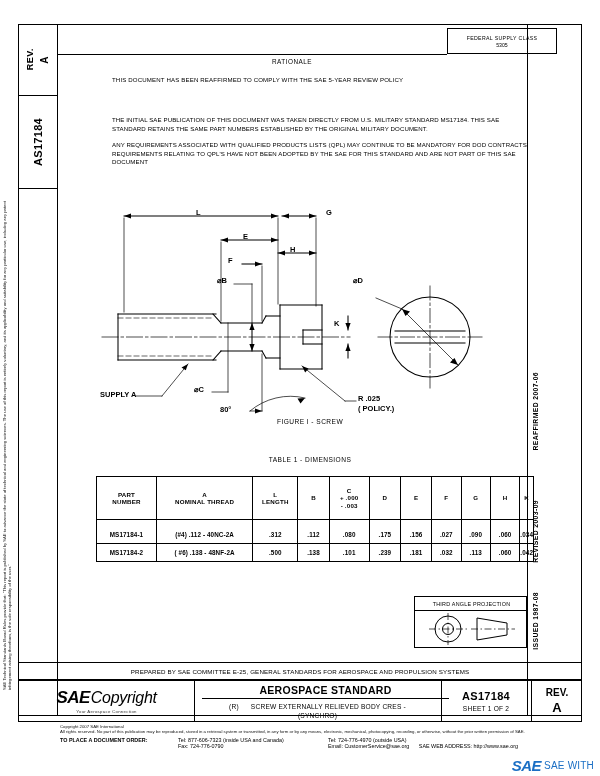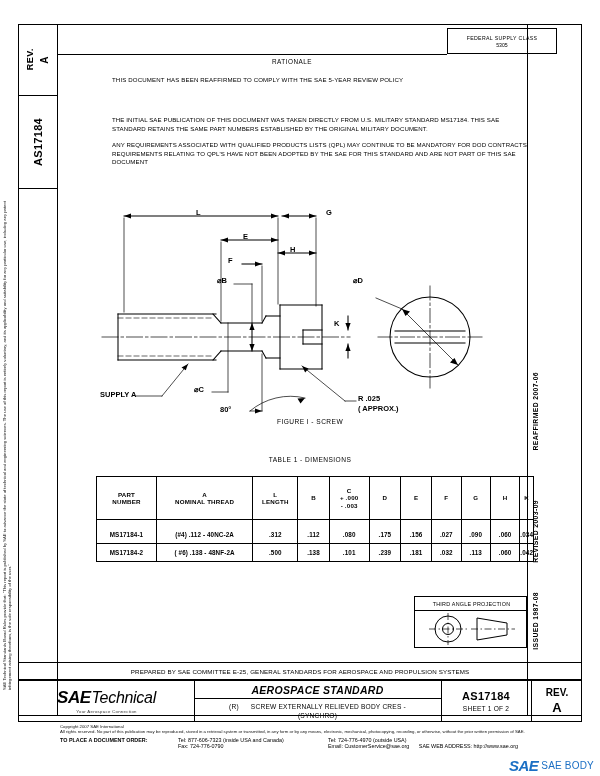--- a/index.html
+++ b/index.html
@@ -75,22 +75,22 @@
   #prepared-row{left:18px;top:662px;width:564px;height:18px;border-top:1.1px solid #000;border-bottom:1.6px solid #000;}
   #prepared-row .t{font-size:6.2px;letter-spacing:.15px;}
 
   
   #title-block{left:18px;top:680px;width:564px;height:42px;border:1.6px solid #000;}
   #tb-logo{position:absolute;left:0;top:0;width:175px;height:100%;border-right:1.1px solid #000;}
   #tb-mid{position:absolute;left:175px;top:0;width:247px;height:100%;border-right:1.1px solid #000;}
   #tb-num{position:absolute;left:422px;top:0;width:90px;height:100%;border-right:1.1px solid #000;}
   #tb-rev{position:absolute;left:512px;top:0;width:52px;height:100%;}
 
-  #tb-mid .as-title{position:absolute;left:0;top:0;width:100%;height:17px;
-      border-bottom:1.1px solid #000;font-size:10.5px;font-weight:bold;letter-spacing:.3px;font-style:italic;}
+  #tb-mid .as-title{position:absolute;left:8px;top:0;width:100%;height:17px;
+      border-bottom:1.1px solid #000;font-size:10.5px;font-weight:bold;letter-spacing:.3px;}
   #tb-mid .as-sub{position:absolute;left:0;top:17px;width:100%;height:25px;
       display:flex;flex-direction:column;align-items:center;justify-content:center;}
   #tb-mid .l1{font-size:6.6px;letter-spacing:.2px;}
   #tb-mid .l1 .rmark{margin-right:10px;}
   #tb-mid .l2{font-size:6.6px;letter-spacing:.2px;margin-top:2px;}
 
   #tb-num .n{font-size:11px;font-weight:bold;letter-spacing:.3px;}
   #tb-num .s{font-size:6.6px;margin-top:3px;letter-spacing:.2px;}
   #tb-rev .r1{font-size:10px;font-weight:bold;}
   #tb-rev .r2{font-size:13px;font-weight:bold;margin-top:2px;}
@@ -274,21 +274,21 @@
     <div style="position:absolute;left:143px;top:26px;font-size:7.5px;font-weight:bold;">E</div>
     <div style="position:absolute;left:190px;top:39px;font-size:7.5px;font-weight:bold;">H</div>
     <div style="position:absolute;left:128px;top:50px;font-size:7.5px;font-weight:bold;">F</div>
     <div style="position:absolute;left:117px;top:70px;font-size:7.5px;font-weight:bold;">⌀B</div>
     <div style="position:absolute;left:94px;top:179px;font-size:7.5px;font-weight:bold;">⌀C</div>
     <div style="position:absolute;left:234px;top:113px;font-size:7.5px;font-weight:bold;">K</div>
     <div style="position:absolute;left:253px;top:70px;font-size:7.5px;font-weight:bold;">⌀D</div>
     <div style="position:absolute;left:0px;top:184px;font-size:7.5px;font-weight:bold;">SUPPLY A</div>
     <div style="position:absolute;left:120px;top:199px;font-size:7.5px;font-weight:bold;">80°</div>
     <div style="position:absolute;left:258px;top:188px;font-size:7.5px;font-weight:bold;text-align:right;">R .025</div>
-    <div style="position:absolute;left:258px;top:198px;font-size:7.5px;font-weight:bold;">( APPROX.)</div>
+    <div style="position:absolute;left:258px;top:198px;font-size:7.5px;font-weight:bold;">( POLICY.)</div>
   </div>
 
   <div class="bx" id="figure-caption">FIGURE I - SCREW</div>
   <div class="bx" id="table-caption">TABLE 1 - DIMENSIONS</div>
 
   <table id="dim-table">
     <thead>
       <tr>
         <th style="width:62px;">
           <div style="white-space:pre-line;">PART
@@ -377,21 +377,21 @@
   <div class="bx ctr" id="prepared-row">
     <span class="t">PREPARED BY SAE COMMITTEE E-25, GENERAL STANDARDS FOR AEROSPACE AND PROPULSION SYSTEMS</span>
   </div>
 
   <div class="bx" id="title-block">
 
     <div id="tb-logo">
       <div class="sae-logo">
         <div class="row1">
           <span class="sae">SAE</span>
-          <span class="aero">Technical</span>
+          <span class="aero">Copyright</span>
         </div>
         <div class="tag">Your Aerospace Connection</div>
       </div>
     </div>
 
     <div id="tb-mid">
       <div class="as-title ctr">AEROSPACE STANDARD</div>
       <div class="as-sub">
         <div class="l1">
           <span class="rmark">(R)</span>
@@ -426,16 +426,16 @@
       <span class="c3">
         <span>Email:  CustomerService@sae.org</span>
         <span style="margin-left:8px;">SAE WEB ADDRESS:</span>
         <span>http://www.sae.org</span>
       </span>
     </div>
   </div>
 
   <div class="bx" id="watermark">
     <span class="wm-sae">SAE</span>
-    <span class="wm-txt">SAE BODY</span>
+    <span class="wm-txt">SAE WITH</span>
   </div>
 
 </div>
 
 </body></html>

